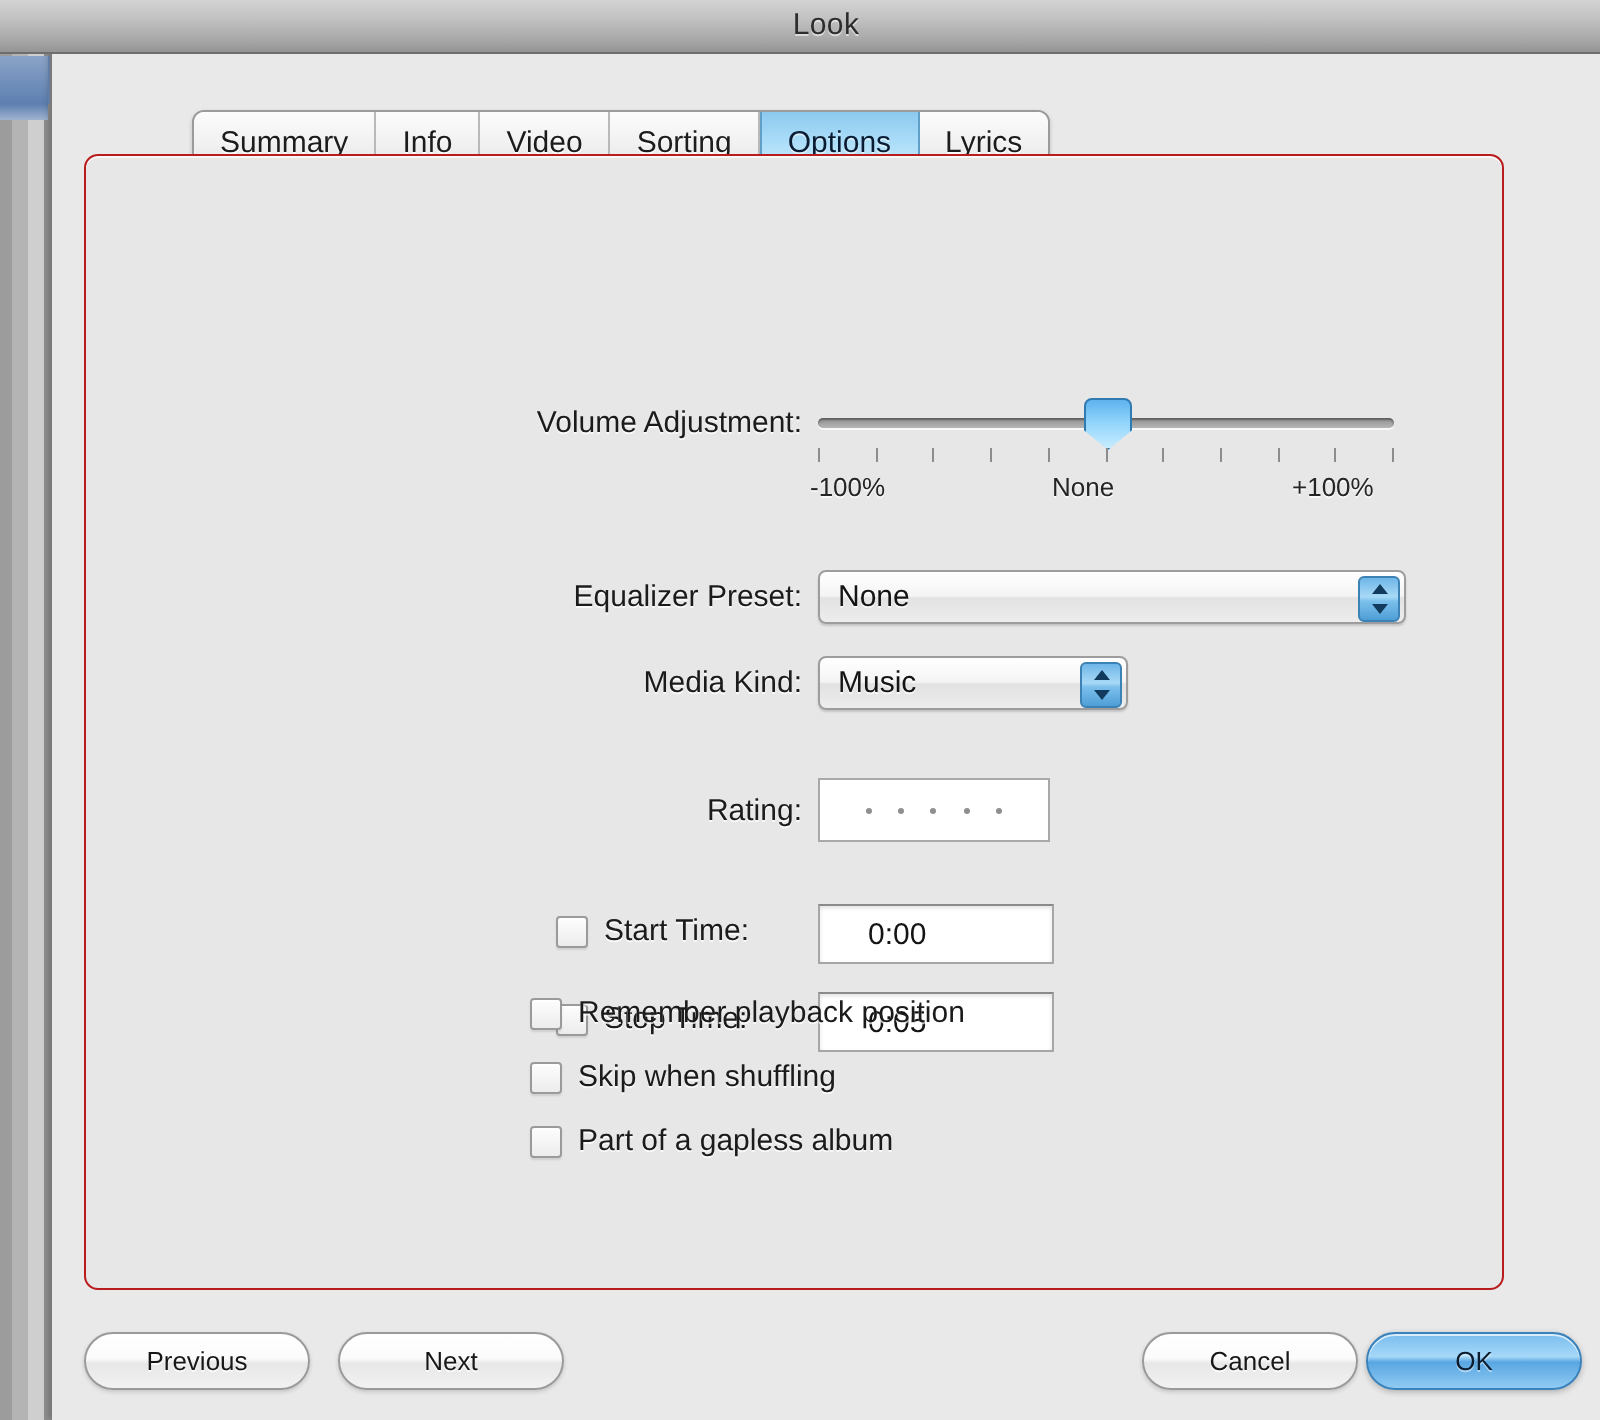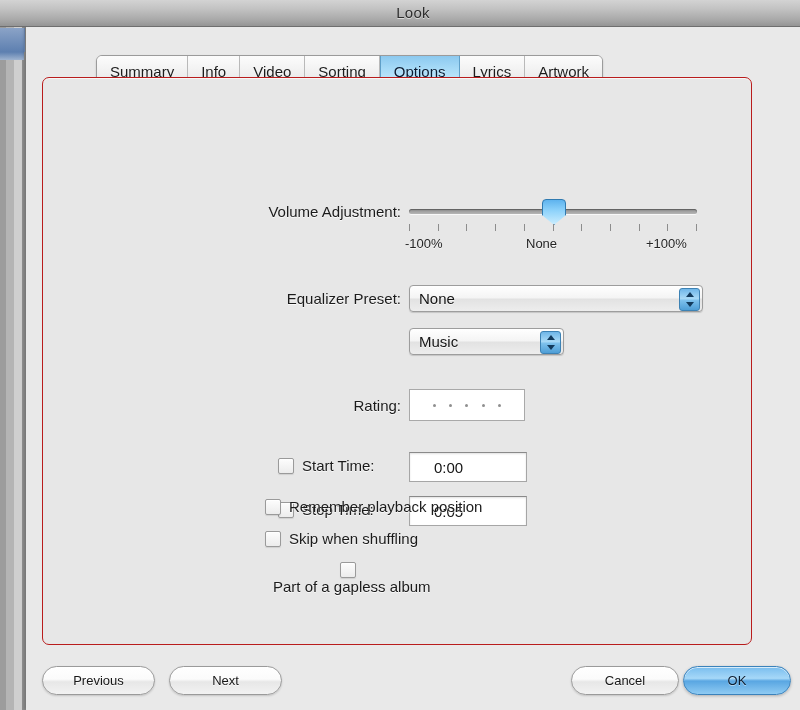--- a/index.html
+++ b/index.html
@@ -324,21 +324,20 @@
 
     <div class="window-body">
 
       <div class="tabbar">
         <div class="tab">Summary</div>
         <div class="tab">Info</div>
         <div class="tab">Video</div>
         <div class="tab">Sorting</div>
         <div class="tab selected">Options</div>
         <div class="tab">Lyrics</div>
-        <div class="tab">Artwork</div>
       </div>
 
       <div class="panel">
 
         <div class="flabel vol-label">Volume Adjustment:</div>
 
         <div class="slider-wrap">
           <div class="slider-track"></div>
           <div class="slider-thumb" style="left: 133px;"></div>
         </div>
@@ -365,20 +364,21 @@
 
         <div class="flabel" style="position:absolute; left:178px; top:212px; width:180px;">Equalizer Preset:</div>
         <div class="popup" style="left:366px; top:207px; width:292px;">
           <span class="popup-text">None</span>
           <span class="stepper">
             <span class="arr-up"></span>
             <span class="arr-down"></span>
           </span>
         </div>
 
+        <div class="flabel" style="position:absolute; left:178px; top:255px; width:180px;">Media Kind:</div>
         <div class="popup" style="left:366px; top:250px; width:153px;">
           <span class="popup-text">Music</span>
           <span class="stepper">
             <span class="arr-up"></span>
             <span class="arr-down"></span>
           </span>
         </div>
 
         <div class="flabel" style="position:absolute; left:178px; top:319px; width:180px;">Rating:</div>
         <div class="rating-field" id="rating-field">
@@ -406,21 +406,21 @@
         </div>
 
         <div class="row" style="left:222px; top:420px;">
           <span class="checkbox"></span>
           <span class="cb-label">Remember playback position</span>
         </div>
         <div class="row" style="left:222px; top:452px;">
           <span class="checkbox"></span>
           <span class="cb-label">Skip when shuffling</span>
         </div>
-        <div class="row" style="left:222px; top:484px;flex-direction:column;">
+        <div class="row" style="left:222px; top:484px;">
           <span class="checkbox"></span>
           <span class="cb-label">Part of a gapless album</span>
         </div>
 
       </div>
 
       <div class="btn btn-plain" style="left:16px; top:639px; width:113px;">Previous</div>
       <div class="btn btn-plain" style="left:143px; top:639px; width:113px;">Next</div>
       <div class="btn btn-plain" style="left:545px; top:639px; width:108px;">Cancel</div>
       <div class="btn btn-default" style="left:657px; top:639px; width:108px;">OK</div>

